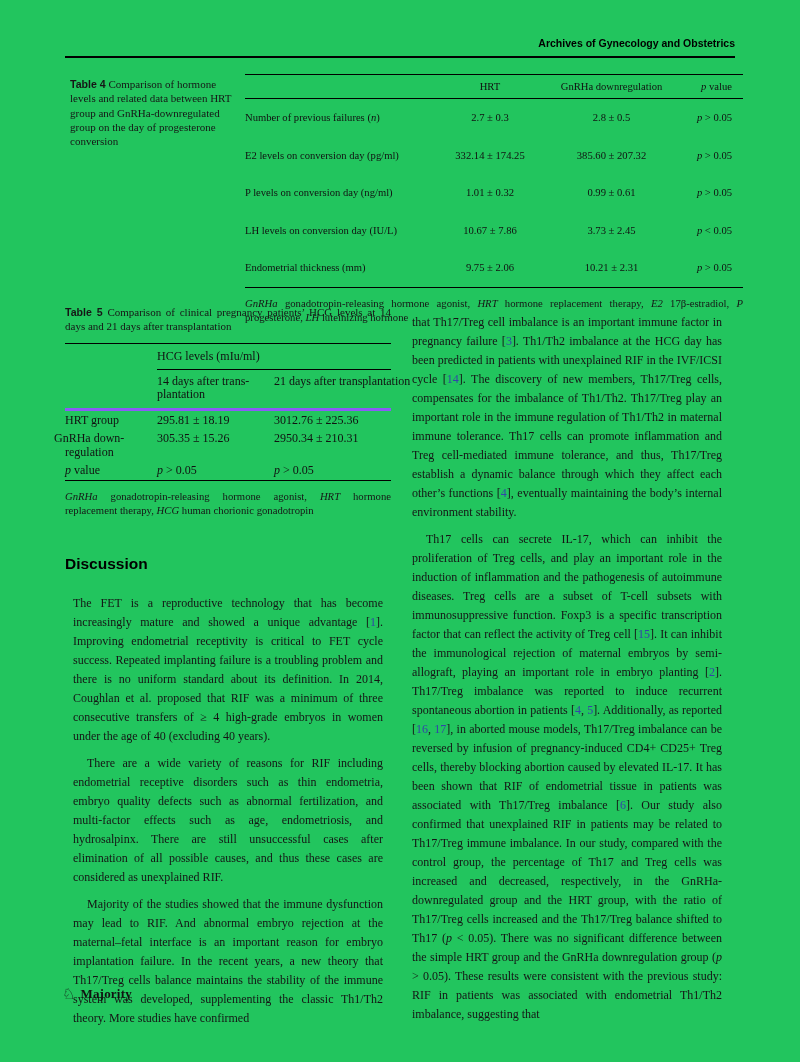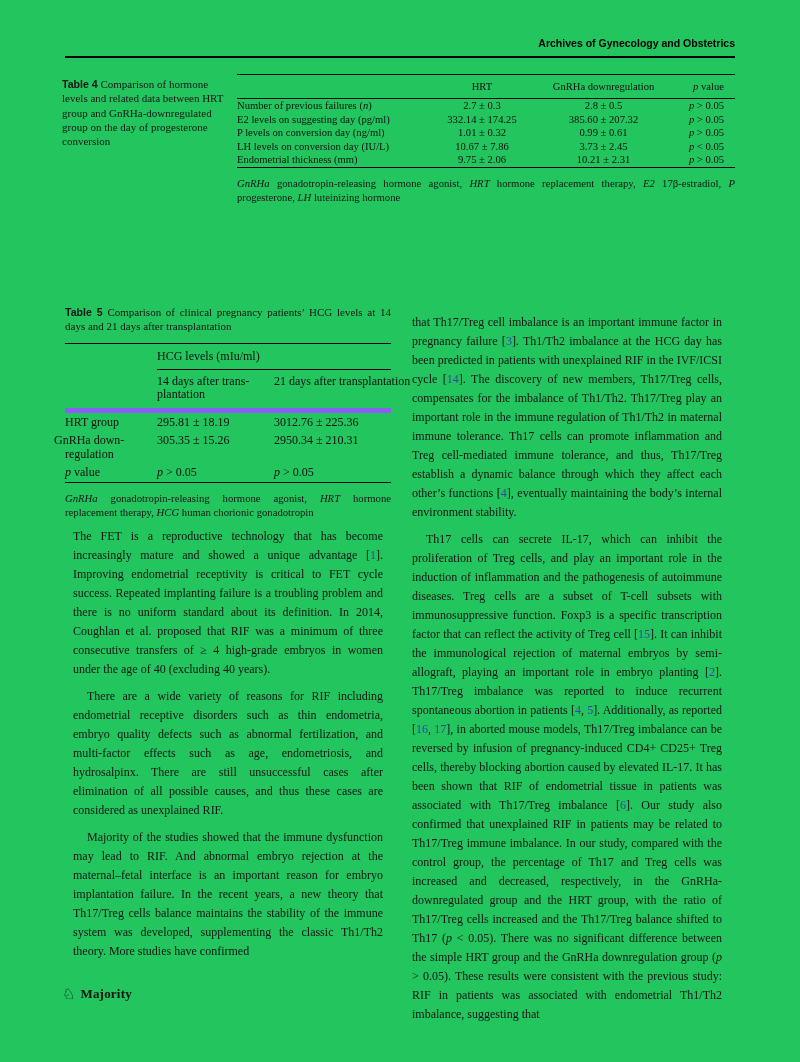--- a/index.html
+++ b/index.html
@@ -14,53 +14,53 @@
 
   
   .journal {
     position: absolute; top: 37px; right: 65px;
     font-family: "Liberation Sans", sans-serif; font-weight: bold;
     font-size: 10.5px; color: #000;
   }
   .header-rule { position: absolute; top: 56px; left: 65px; width: 670px; height: 1.5px; background: #000; }
 
   
-  .table4-block { position: absolute; left: 62px; top: 74px; width: 673px; display: flex; }
+  .table4-block { position: absolute; left: 70px; top: 74px; width: 673px; display: flex; }
   .t4-caption { width: 172px; font-size: 11px; line-height: 14.3px; padding-top: 3px; }
   .cap-label { font-family: "Liberation Sans", sans-serif; font-weight: bold; font-size: 10.6px; }
   .t4-right { width: 498px; margin-left: auto; }
   table.t4 {
     width: 498px; border-collapse: collapse; table-layout: fixed;
     border-top: 1px solid #000; border-bottom: 1px solid #000;
     font-size: 10.6px; color: #111;
   }
   .t4 th { font-weight: normal; }
   .t4 thead th { border-bottom: 1px solid #000; padding: 6px 0 6px; vertical-align: bottom; }
-  .t4 tbody td { padding: 0 0; line-height: 13.6px; white-space: nowrap; }
+  .t4 tbody td { padding: 12px 0; line-height: 13.6px; white-space: nowrap; }
   .t4 .c1 { width: 185px; text-align: left; }
   .t4 .c2 { width: 120px; text-align: center; }
   .t4 .c3 { width: 123px; text-align: center; }
   .t4 .c4 { width: 70px;  text-align: right; padding-right: 11px; }
   .t4-foot { margin-top: 8px; font-size: 10.7px; line-height: 14px; text-align: justify; }
 
   
   .columns { position: absolute; left: 65px; top: 305px; width: 670px; display: flex; gap: 13px; }
   .col { width: 326px; }
 
   
   .t5-caption { font-size: 11px; line-height: 14.3px; text-align: justify; margin-bottom: 9px; }
   table.t5 {
     width: 100%; border-collapse: collapse; table-layout: fixed;
     border-top: 1px solid #000; border-bottom: 1px solid #000;
     font-size: 12px; color: #111;
   }
   .t5 th { font-weight: normal; text-align: left; vertical-align: top; }
   .t5 .w1 { width: 92px; } .t5 .w2 { width: 100px; } .t5 .w3 { width: 134px; }
   .t5 th.group { border-bottom: 1px solid #000; padding: 5px 0 5px; }
-  .t5 th.sub { border-bottom: 5px solid #8b5cf6; padding: 5px 0 6px; line-height: 13.5px; margin-top: 15px; }
+  .t5 th.sub { border-bottom: 3px solid #8b5cf6; padding: 5px 0 6px; line-height: 13.5px; margin-top: 15px; }
   .t5 td { padding: 3px 0 2px; vertical-align: top; line-height: 13.5px; }
   .pre { white-space: pre-line; }
   .hang { padding-left: 11px; text-indent: -11px; white-space: pre-line; }
   .nowrap { white-space: nowrap; }
   .t5-foot { margin-top: 8px; font-size: 10.7px; line-height: 14px; text-align: justify; }
 
   
   h2.discussion {
     font-family: "Liberation Sans", sans-serif; font-size: 15.5px; font-weight: bold;
     color: #000; margin: 38px 0 21px 0;
@@ -97,21 +97,21 @@
           </tr>
         </thead>
         <tbody>
           <tr>
             <td class="c1"><span>Number of previous failures (</span><span class="it">n</span><span>)</span></td>
             <td class="c2">2.7 ± 0.3</td>
             <td class="c3">2.8 ± 0.5</td>
             <td class="c4"><span class="it">p</span><span> &gt; 0.05</span></td>
           </tr>
           <tr>
-            <td class="c1"><span>E2 levels on suggesting day (pg/ml)</span></td>
+            <td class="c1"><span>E2 levels on conversion day (pg/ml)</span></td>
             <td class="c2">332.14 ± 174.25</td>
             <td class="c3">385.60 ± 207.32</td>
             <td class="c4"><span class="it">p</span><span> &gt; 0.05</span></td>
           </tr>
           <tr>
             <td class="c1"><span>P levels on conversion day (ng/ml)</span></td>
             <td class="c2">1.01 ± 0.32</td>
             <td class="c3">0.99 ± 0.61</td>
             <td class="c4"><span class="it">p</span><span> &gt; 0.05</span></td>
           </tr>
@@ -170,20 +170,21 @@
             <tr>
               <td class="w1"><span class="it">p</span><span> value</span></td>
               <td class="w2"><span class="it">p</span><span> &gt; 0.05</span></td>
               <td class="w3"><span class="it">p</span><span> &gt; 0.05</span></td>
             </tr>
           </tbody>
         </table>
         <div class="t5-foot"><span class="it">GnRHa</span><span> gonadotropin-releasing hormone agonist, </span><span class="it">HRT</span><span> hormone replacement therapy, </span><span class="it">HCG</span><span> human chorionic gonadotropin</span></div>
       </section>
 
+      <h2 class="discussion">Discussion</h2>
 
       <p class="para"><span>The FET is a reproductive technology that has become increasingly mature and showed a unique advantage [</span><span class="cite">1</span><span>]. Improving endometrial receptivity is critical to FET cycle success. Repeated implanting failure is a troubling problem and there is no uniform standard about its definition. In 2014, Coughlan et al. proposed that RIF was a minimum of three consecutive transfers of ≥ 4 high-grade embryos in women under the age of 40 (excluding 40 years).</span></p>
       <p class="para indent"><span>There are a wide variety of reasons for RIF including endometrial receptive disorders such as thin endometria, embryo quality defects such as abnormal fertilization, and multi-factor effects such as age, endometriosis, and hydrosalpinx. There are still unsuccessful cases after elimination of all possible causes, and thus these cases are considered as unexplained RIF.</span></p>
       <p class="para indent"><span>Majority of the studies showed that the immune dysfunction may lead to RIF. And abnormal embryo rejection at the maternal–fetal interface is an important reason for embryo implantation failure. In the recent years, a new theory that Th17/Treg cells balance maintains the stability of the immune system was developed, supplementing the classic Th1/Th2 theory. More studies have confirmed</span></p>
     </div>
 
     <div class="col">
       <p class="para"><span>that Th17/Treg cell imbalance is an important immune factor in pregnancy failure [</span><span class="cite">3</span><span>]. Th1/Th2 imbalance at the HCG day has been predicted in patients with unexplained RIF in the IVF/ICSI cycle [</span><span class="cite">14</span><span>]. The discovery of new members, Th17/Treg cells, compensates for the imbalance of Th1/Th2. Th17/Treg play an important role in the immune regulation of Th1/Th2 in maternal immune tolerance. Th17 cells can promote inflammation and Treg cell-mediated immune tolerance, and thus, Th17/Treg establish a dynamic balance through which they affect each other’s functions [</span><span class="cite">4</span><span>], eventually maintaining the body’s internal environment stability.</span></p>
       <p class="para indent"><span>Th17 cells can secrete IL-17, which can inhibit the proliferation of Treg cells, and play an important role in the induction of inflammation and the pathogenesis of autoimmune diseases. Treg cells are a subset of T-cell subsets with immunosuppressive function. Foxp3 is a specific transcription factor that can reflect the activity of Treg cell [</span><span class="cite">15</span><span>]. It can inhibit the immunological rejection of maternal embryos by semi-allograft, playing an important role in embryo planting [</span><span class="cite">2</span><span>]. Th17/Treg imbalance was reported to induce recurrent spontaneous abortion in patients [</span><span class="cite">4</span><span>, </span><span class="cite">5</span><span>]. Additionally, as reported [</span><span class="cite">16</span><span>, </span><span class="cite">17</span><span>], in aborted mouse models, Th17/Treg imbalance can be reversed by infusion of pregnancy-induced CD4+ CD25+ Treg cells, thereby blocking abortion caused by elevated IL-17. It has been shown that RIF of endometrial tissue in patients was associated with Th17/Treg imbalance [</span><span class="cite">6</span><span>]. Our study also confirmed that unexplained RIF in patients may be related to Th17/Treg immune imbalance. In our study, compared with the control group, the percentage of Th17 and Treg cells was increased and decreased, respectively, in the GnRHa-downregulated group and the HRT group, with the ratio of Th17/Treg cells increased and the Th17/Treg balance shifted to Th17 (</span><span class="it">p</span><span> &lt; 0.05). There was no significant difference between the simple HRT group and the GnRHa downregulation group (</span><span class="it">p</span><span> &gt; 0.05). These results were consistent with the previous study: RIF in patients was associated with endometrial Th1/Th2 imbalance, suggesting that</span></p>
     </div>

